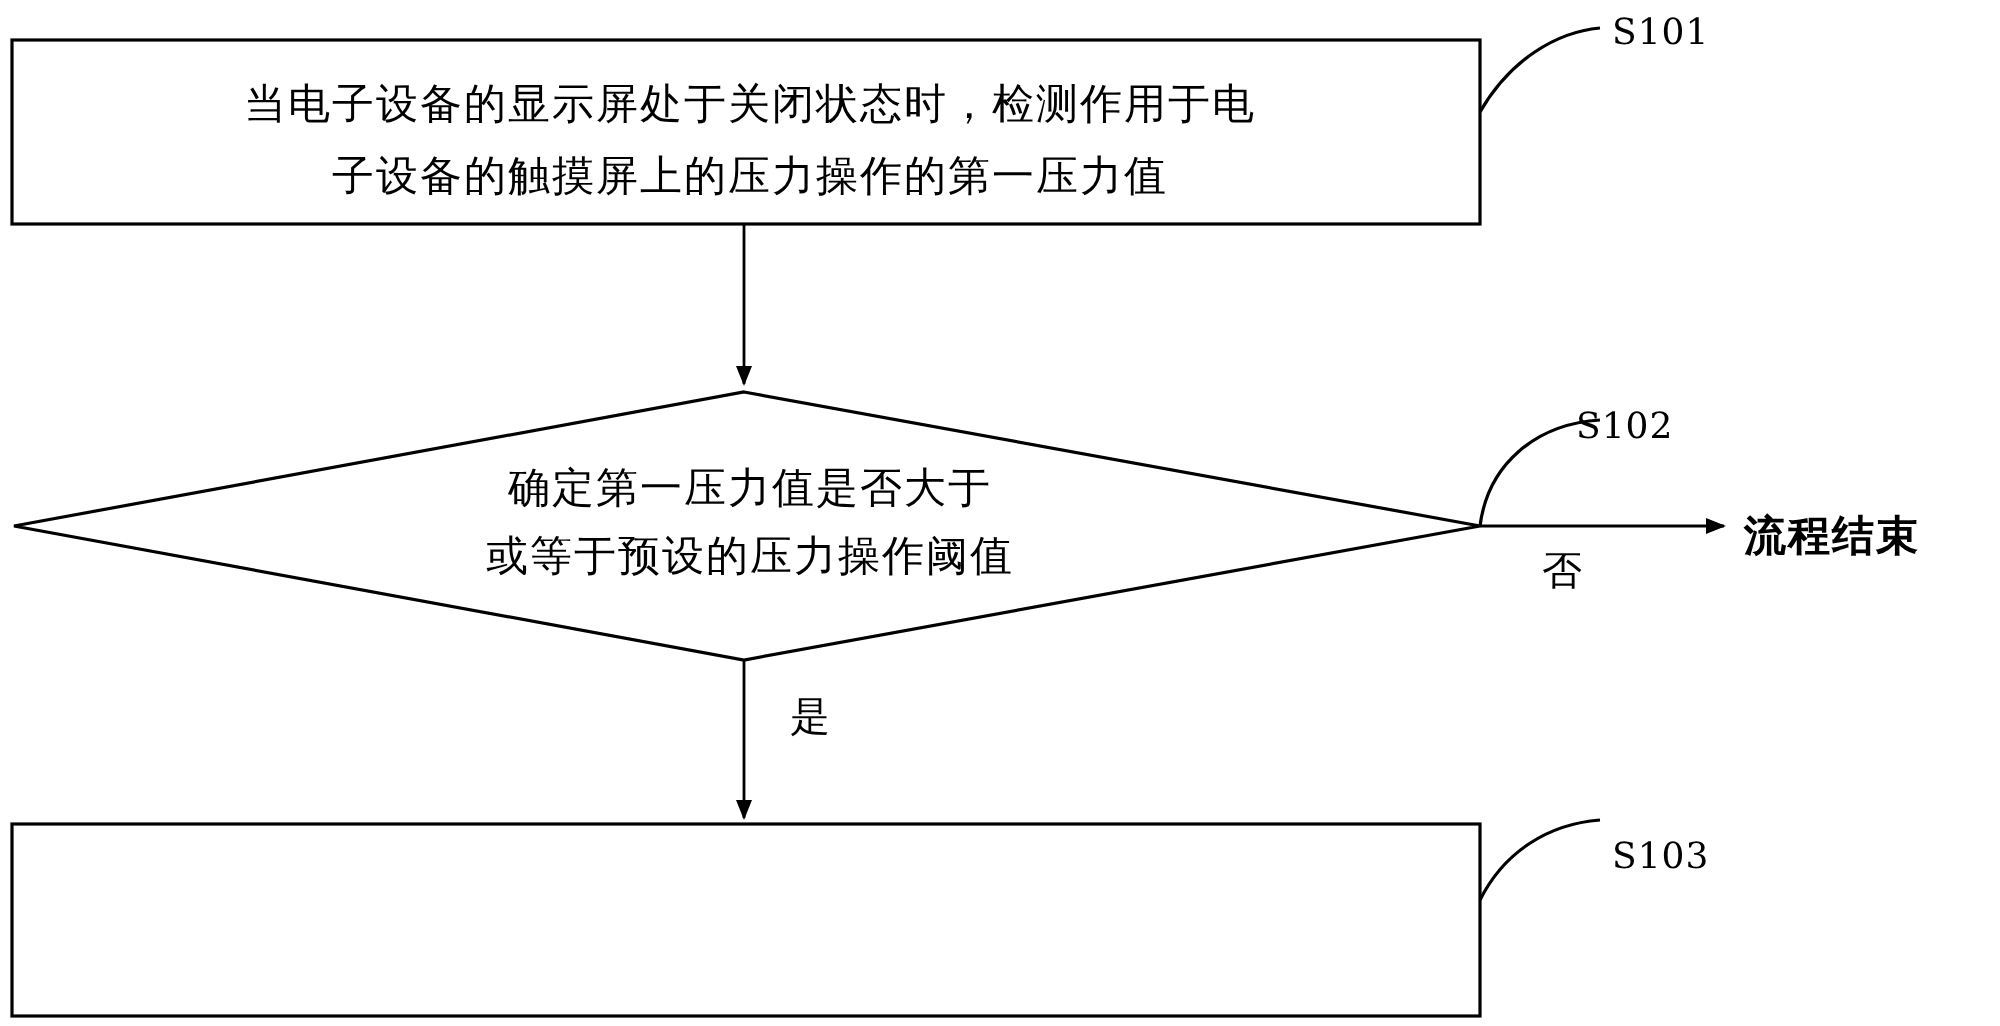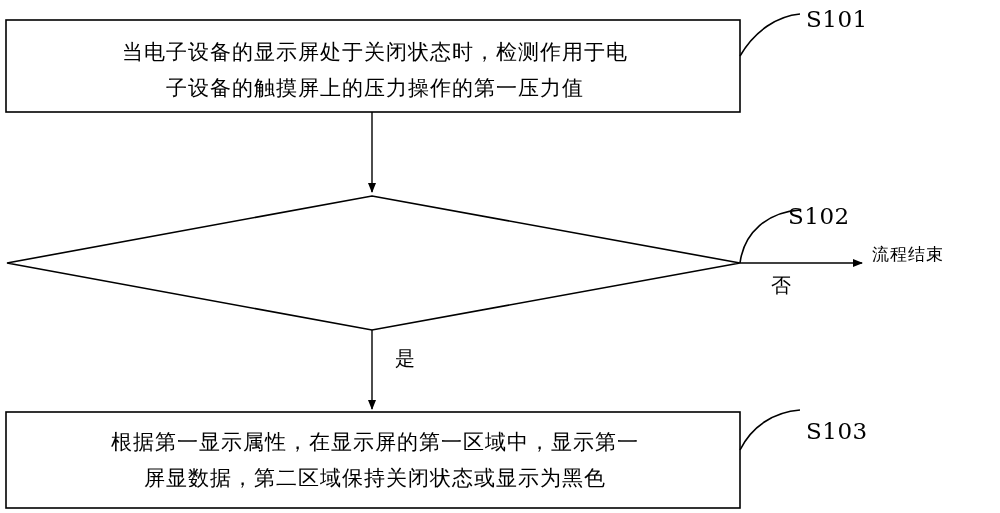--- a/index.html
+++ b/index.html
@@ -47,43 +47,44 @@
   #diamond-text {
     left: 100px;
     top: 227px;
     width: 550px;
     line-height: 34px;
   }
   .step-label {
     position: absolute;
     color: #000000;
     font-family: "DejaVu Serif", "Liberation Serif", serif;
-    font-size: 23px;
+    font-size: 18px;
     letter-spacing: 0.5px;
   }
   #label-s101 { left: 806px; top: 6px; }
   #label-s102 { left: 788px; top: 203px; }
   #label-s103 { left: 806px; top: 402px; margin-top: 16px; }
   .edge-label {
     position: absolute;
     color: #000000;
     font-family: "DejaVu Serif", "Liberation Serif", serif;
     font-size: 20px;
   }
   #label-no  { left: 771px; top: 272px; }
   #label-yes { left: 395px; top: 345px; }
   #end-text {
     position: absolute;
     left: 872px;
-    top: 243px;
+    top: 254px;
     color: #000000;
     font-family: "DejaVu Serif", "Liberation Serif", serif;
-    font-size: 17px;
+    font-size: 21px;
     letter-spacing: 1px;
     white-space: nowrap;
+    font-weight: bold;
   }
 </style>
 </head>
 <body>
 
 <div id="canvas">
 
   <svg id="flow-svg" viewBox="0 0 1000 513" xmlns="http://www.w3.org/2000/svg">
     <defs>
       <marker id="arrowhead" markerWidth="10" markerHeight="8" refX="9" refY="4" orient="auto" markerUnits="userSpaceOnUse">
@@ -106,23 +107,23 @@
     <line x1="372" y1="330" x2="372" y2="409" stroke="#000000" stroke-width="1.4" marker-end="url(#arrowhead)"></line>
 
     <rect x="6" y="412" width="734" height="96" fill="#ffffff" stroke="#000000" stroke-width="1.6"></rect>
 
     <path d="M740,450 C 752,426 774,412 800,410" fill="none" stroke="#000000" stroke-width="1.6"></path>
   </svg>
 
   <div class="node-text" id="box-top-text">当电子设备的显示屏处于关闭状态时，检测作用于电
 子设备的触摸屏上的压力操作的第一压力值</div>
 
+  <div class="node-text" id="diamond-text">确定第一压力值是否大于
+或等于预设的压力操作阈值</div>
 
-  <div class="node-text" id="box-bottom-text">根据第一显示属性，在显示屏的第一区域中，显示第一
-屏显数据，第二区域保持关闭状态或显示为黑色</div>
 
   <div class="step-label" id="label-s101">S101</div>
 
   <div class="step-label" id="label-s102">S102</div>
 
   <div class="step-label" id="label-s103">S103</div>
 
   <div class="edge-label" id="label-no">否</div>
 
   <div class="edge-label" id="label-yes">是</div>

